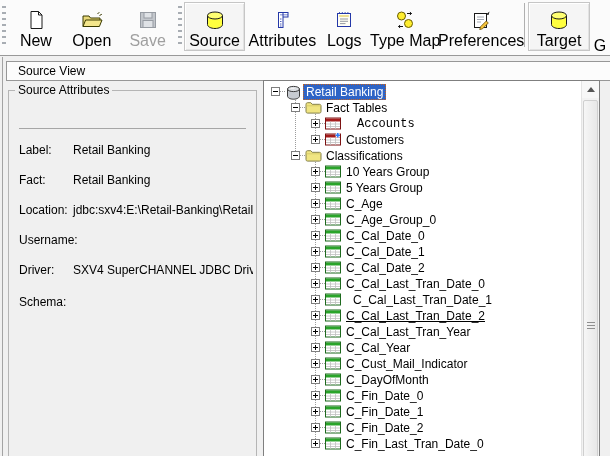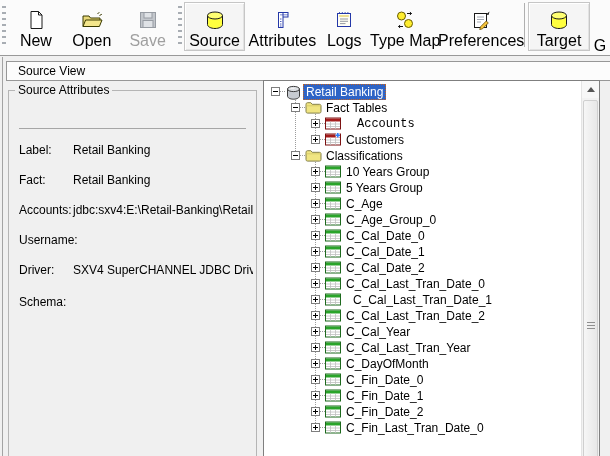--- a/index.html
+++ b/index.html
@@ -171,21 +171,21 @@
   <div id="source-view">
     <span>Source View</span>
   </div>
 
   <div id="groupbox">
     <span class="legend">Source Attributes</span>
     <div class="gb-sep"></div>
     <div id="fields">
         <div class="field-row" style="top: 52px;"><span class="field-label">Label:</span><span class="field-value">Retail Banking</span></div>
         <div class="field-row" style="top: 82px;"><span class="field-label">Fact:</span><span class="field-value">Retail Banking</span></div>
-        <div class="field-row" style="top: 112px;"><span class="field-label">Accounts:</span><span class="field-value">jdbc:sxv4:E:\Retail-Banking\RetailBa</span></div>
+        <div class="field-row" style="top: 112px;"><span class="field-label">Location:</span><span class="field-value">jdbc:sxv4:E:\Retail-Banking\RetailBa</span></div>
         <div class="field-row" style="top: 142px;"><span class="field-label">Username:</span><span class="field-value"></span></div>
         <div class="field-row" style="top: 172px;"><span class="field-label">Driver:</span><span class="field-value">SXV4 SuperCHANNEL JDBC Driver</span></div>
         <div class="field-row" style="top: 204px;"><span class="field-label">Schema:</span><span class="field-value"></span></div>
       </div>
   </div>
 
   <div id="treepanel">
     <div id="tree-rows">
         <div class="trow">
           <div class="vdots" style="left: 30px; top: 8px; height: 8px;"></div>
@@ -389,21 +389,35 @@
           <div class="vdots" style="left: 50px; top: 8px; height: 8px;"></div>
           <div class="hdots" style="left: 55px; width: 6px;"></div>
           <span class="ebox plus" style="left: 46px;"></span>
           <span class="ticon" style="left: 60px;">
             <svg width="16" height="13" viewBox="0 0 16 13">
               <rect x="0.5" y="1" width="15" height="11" fill="#fff" stroke="#1d691d"></rect>
               <rect x="1" y="1.5" width="14" height="3" fill="#2aa42a"></rect>
               <path d="M1 7 h14 M1 9.5 h14 M5.5 4.5 v7.5 M10.5 4.5 v7.5" stroke="#bfbfbf" stroke-width="0.8" fill="none"></path>
             </svg>
           </span>
-          <span class="tlabel" style="left: 78px;">C_Cal_Last_Tran_Date_2</span>
+          <span class="tlabel" style="left: 78px; text-decoration: underline;">C_Cal_Last_Tran_Date_2</span>
+        </div>
+        <div class="trow">
+          <div class="vdots" style="left: 50px; top: 0px; height: 8px;"></div>
+          <div class="vdots" style="left: 50px; top: 8px; height: 8px;"></div>
+          <div class="hdots" style="left: 55px; width: 6px;"></div>
+          <span class="ebox plus" style="left: 46px;"></span>
+          <span class="ticon" style="left: 60px;">
+            <svg width="16" height="13" viewBox="0 0 16 13">
+              <rect x="0.5" y="1" width="15" height="11" fill="#fff" stroke="#1d691d"></rect>
+              <rect x="1" y="1.5" width="14" height="3" fill="#2aa42a"></rect>
+              <path d="M1 7 h14 M1 9.5 h14 M5.5 4.5 v7.5 M10.5 4.5 v7.5" stroke="#bfbfbf" stroke-width="0.8" fill="none"></path>
+            </svg>
+          </span>
+          <span class="tlabel" style="left: 78px;">C_Cal_Last_Tran_Year</span>
         </div>
         <div class="trow">
           <div class="vdots" style="left: 50px; top: 0px; height: 8px;"></div>
           <div class="vdots" style="left: 50px; top: 8px; height: 8px;"></div>
           <div class="hdots" style="left: 55px; width: 6px;"></div>
           <span class="ebox plus" style="left: 46px;"></span>
           <span class="ticon" style="left: 60px;">
             <svg width="16" height="13" viewBox="0 0 16 13">
               <rect x="0.5" y="1" width="15" height="11" fill="#fff" stroke="#1d691d"></rect>
               <rect x="1" y="1.5" width="14" height="3" fill="#2aa42a"></rect>
@@ -417,21 +431,21 @@
           <div class="vdots" style="left: 50px; top: 8px; height: 8px;"></div>
           <div class="hdots" style="left: 55px; width: 6px;"></div>
           <span class="ebox plus" style="left: 46px;"></span>
           <span class="ticon" style="left: 60px;">
             <svg width="16" height="13" viewBox="0 0 16 13">
               <rect x="0.5" y="1" width="15" height="11" fill="#fff" stroke="#1d691d"></rect>
               <rect x="1" y="1.5" width="14" height="3" fill="#2aa42a"></rect>
               <path d="M1 7 h14 M1 9.5 h14 M5.5 4.5 v7.5 M10.5 4.5 v7.5" stroke="#bfbfbf" stroke-width="0.8" fill="none"></path>
             </svg>
           </span>
-          <span class="tlabel" style="left: 78px;">C_Cal_Last_Tran_Year</span>
+          <span class="tlabel" style="left: 78px;">C_Cust_Mail_Indicator</span>
         </div>
         <div class="trow">
           <div class="vdots" style="left: 50px; top: 0px; height: 8px;"></div>
           <div class="vdots" style="left: 50px; top: 8px; height: 8px;"></div>
           <div class="hdots" style="left: 55px; width: 6px;"></div>
           <span class="ebox plus" style="left: 46px;"></span>
           <span class="ticon" style="left: 60px;">
             <svg width="16" height="13" viewBox="0 0 16 13">
               <rect x="0.5" y="1" width="15" height="11" fill="#fff" stroke="#1d691d"></rect>
               <rect x="1" y="1.5" width="14" height="3" fill="#2aa42a"></rect>

